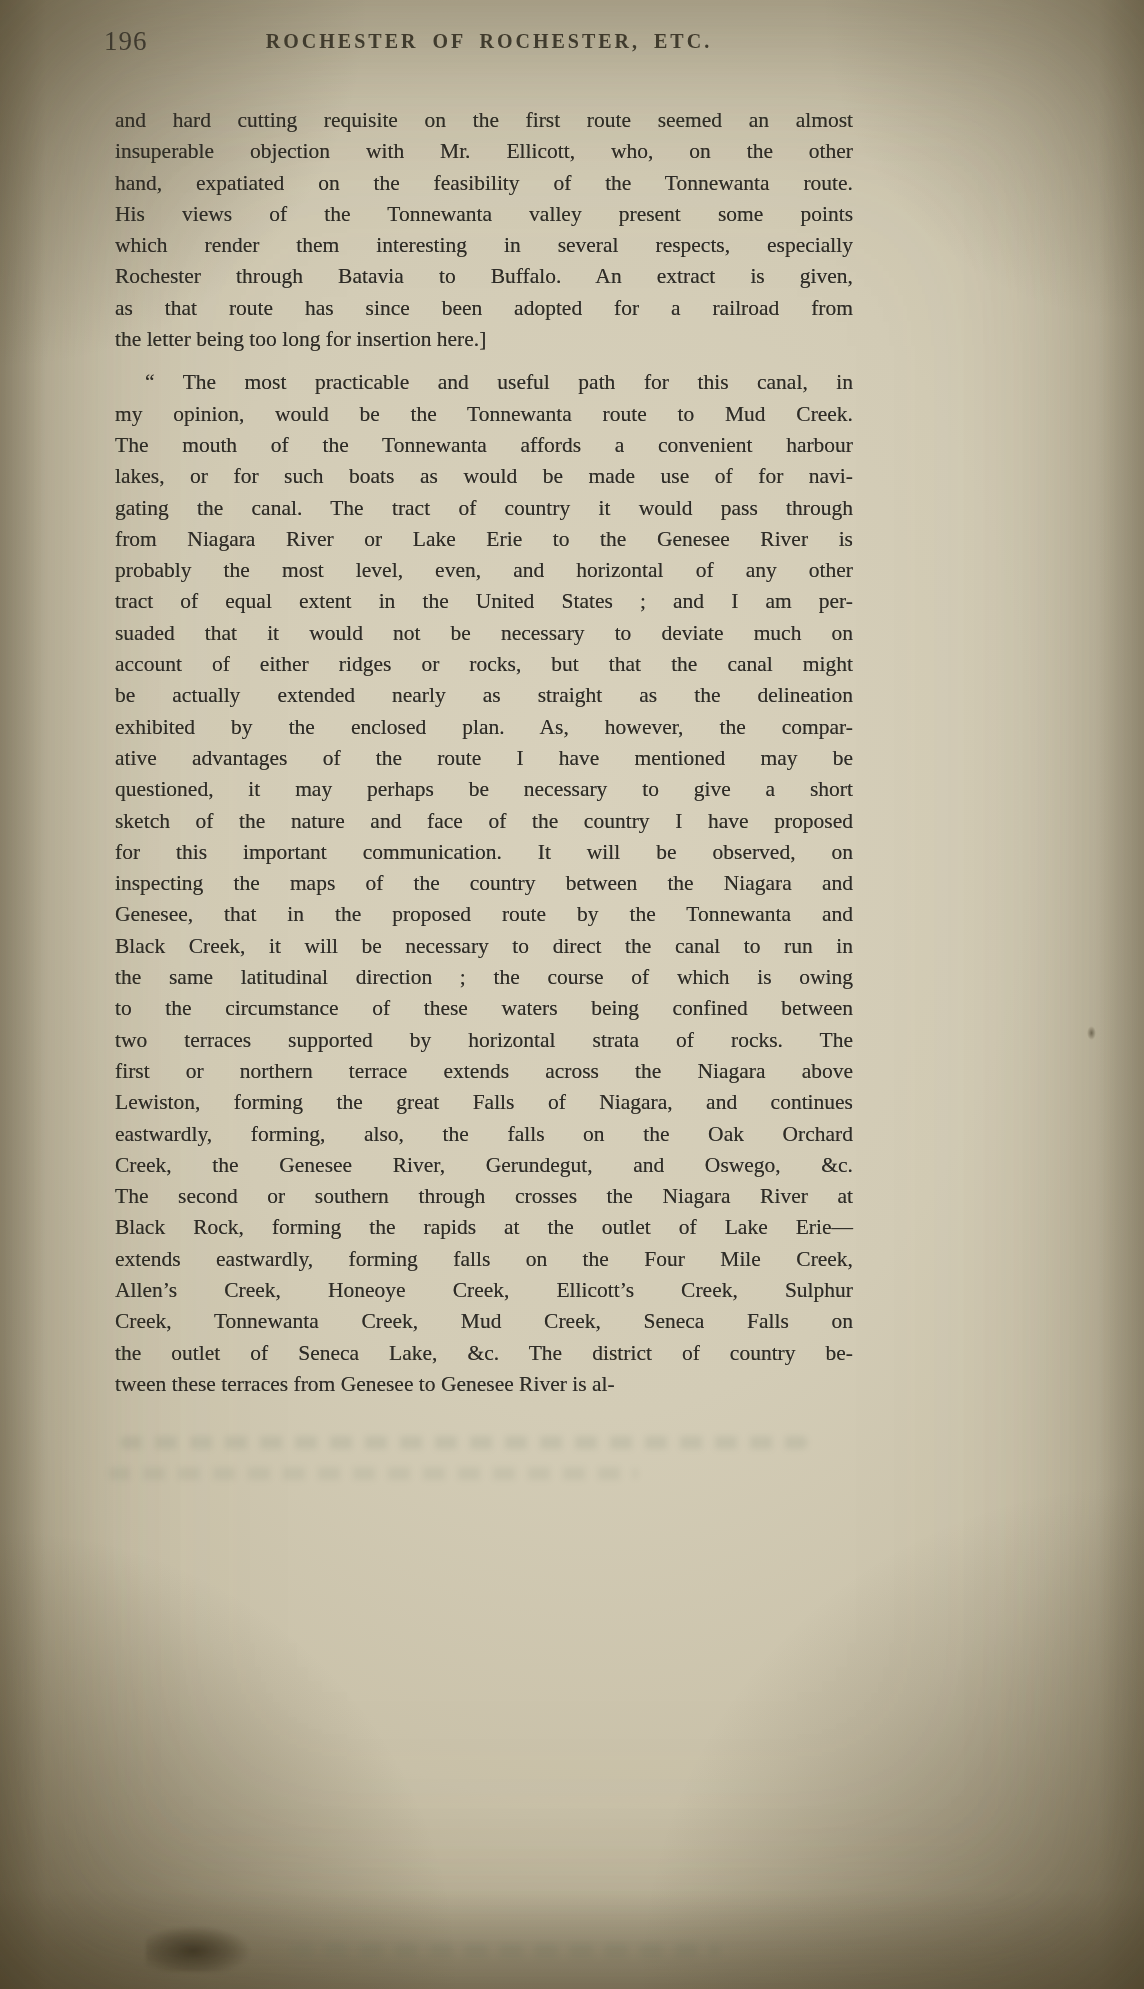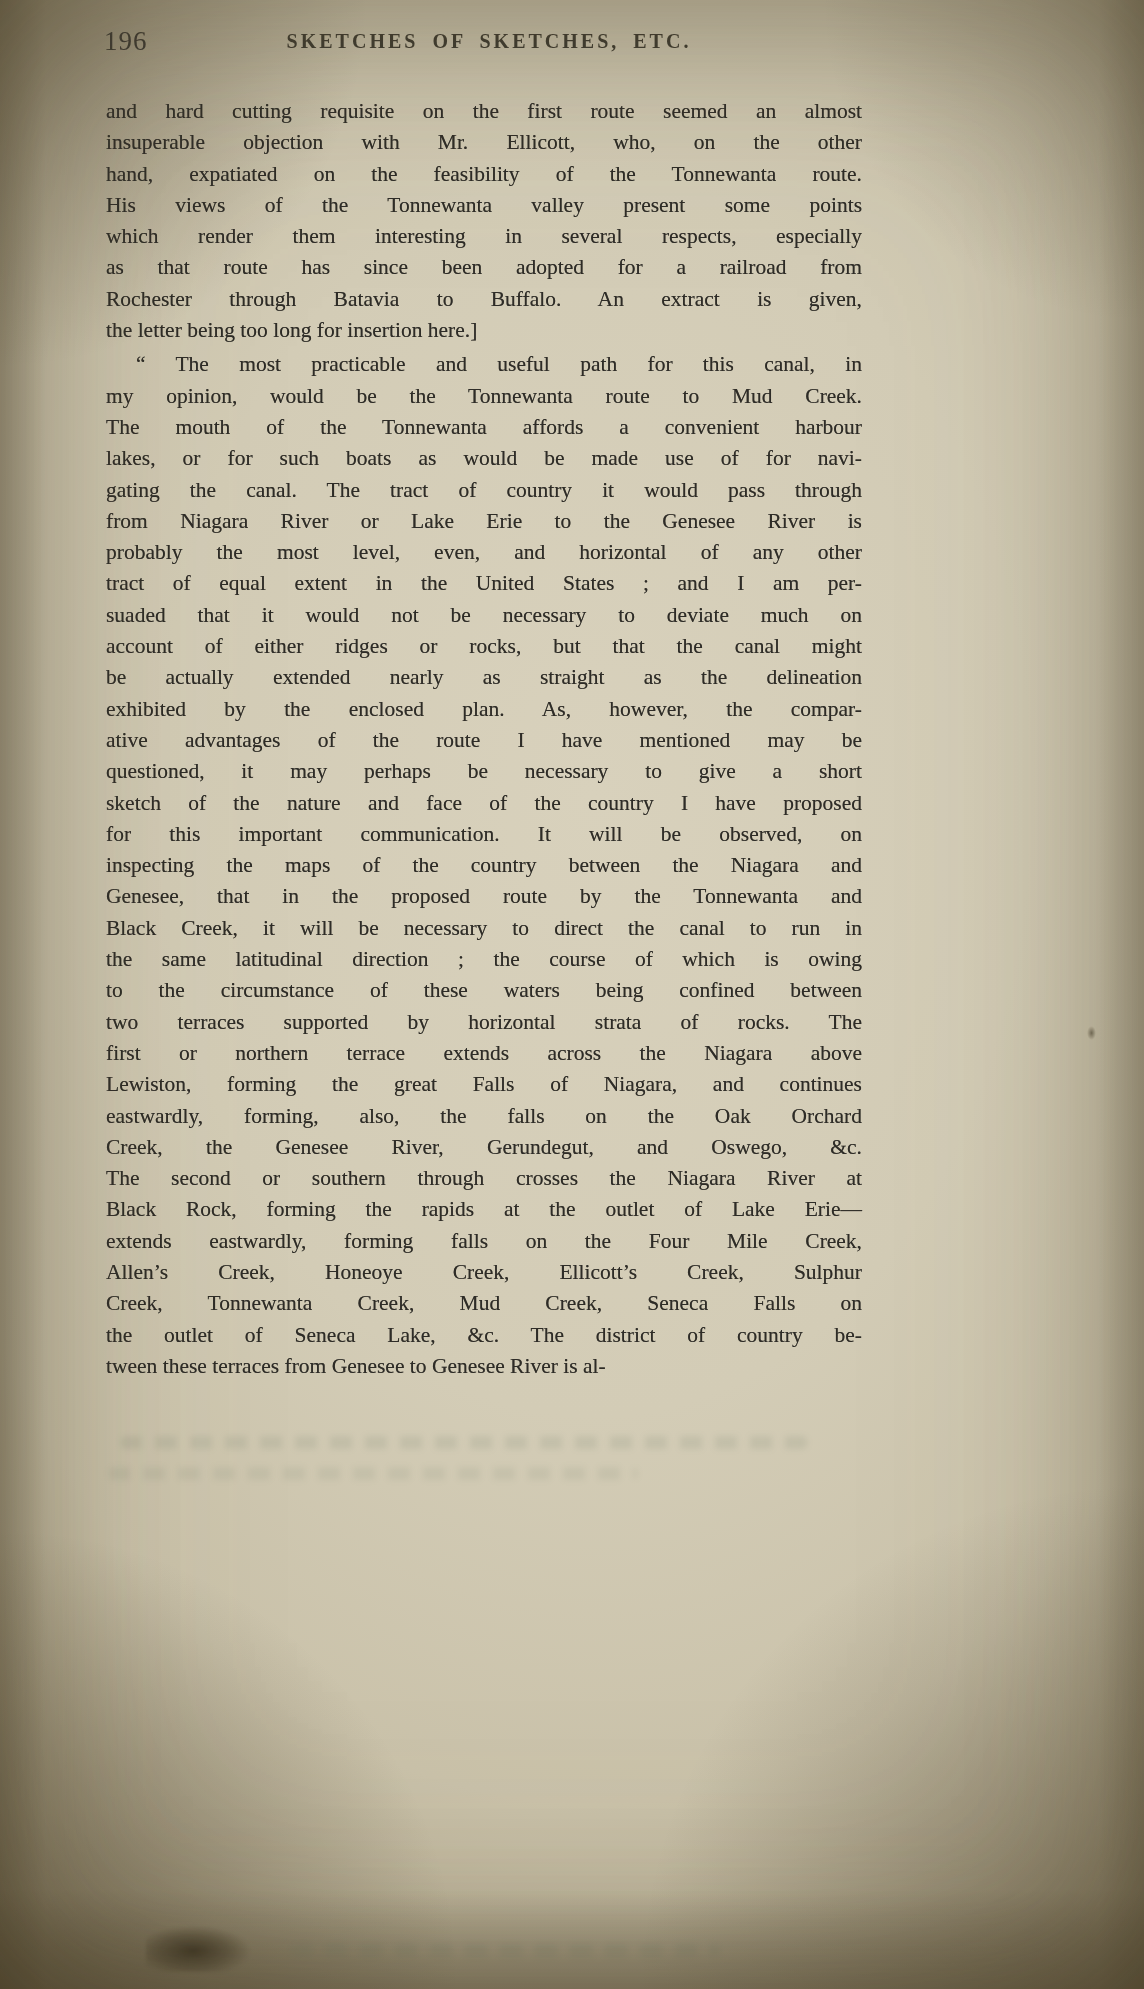--- a/index.html
+++ b/index.html
@@ -37,21 +37,21 @@
     font-size: 20px; font-weight: bold; letter-spacing: 3px;
     color: #3b382e;
     word-spacing: 6px;
   }
   .text-block {
     position: absolute; top: 93px; left: 103px; width: 762px;
     font-size: 21.5px; line-height: 31.3px;
     color: #2e2c27;
     text-shadow: 0 0 0.6px rgba(46,44,39,.55);
   }
-  .paragraph { margin: 3px; }
+  .paragraph { margin: 12px; }
   .line {
     text-align: justify;
     text-align-last: justify;
     white-space: normal;
   }
   .line.last { text-align-last: left; }
   .line.first-indent { padding-left: 30px; }
   .smudge {
     position: absolute; height: 13px; border-radius: 7px;
     filter: blur(3px); pointer-events: none;
@@ -72,32 +72,32 @@
     pointer-events: none;
   }
 </style>
 </head>
 <body>
 
 <div class="page">
 
   <div class="header">
     <span class="pageno">196</span>
-    <span class="running">SKETCHES OF SKETCHES, ETC.</span>
+    <span class="running">ROCHESTER OF ROCHESTER, ETC.</span>
   </div>
 
   <div class="text-block">
       <div class="paragraph">
         <div class="line">and hard cutting requisite on the first route seemed an almost</div>
         <div class="line">insuperable objection with Mr. Ellicott, who, on the other</div>
         <div class="line">hand, expatiated on the feasibility of the Tonnewanta route.</div>
         <div class="line">His views of the Tonnewanta valley present some points</div>
         <div class="line">which render them interesting in several respects, especially</div>
+        <div class="line">Rochester through Batavia to Buffalo.  An extract is given,</div>
         <div class="line">as that route has since been adopted for a railroad from</div>
-        <div class="line">Rochester through Batavia to Buffalo.  An extract is given,</div>
         <div class="line last">the letter being too long for insertion here.]</div>
       </div>
       <div class="paragraph">
         <div class="line first-indent">“ The most practicable and useful path for this canal, in</div>
         <div class="line">my opinion, would be the Tonnewanta route to Mud Creek.</div>
         <div class="line">The mouth of the Tonnewanta affords a convenient harbour</div>
         <div class="line">lakes, or for such boats as would be made use of for navi-</div>
         <div class="line">gating the canal.  The tract of country it would pass through</div>
         <div class="line">from Niagara River or Lake Erie to the Genesee River is</div>
         <div class="line">probably the most level, even, and horizontal of any other</div>

